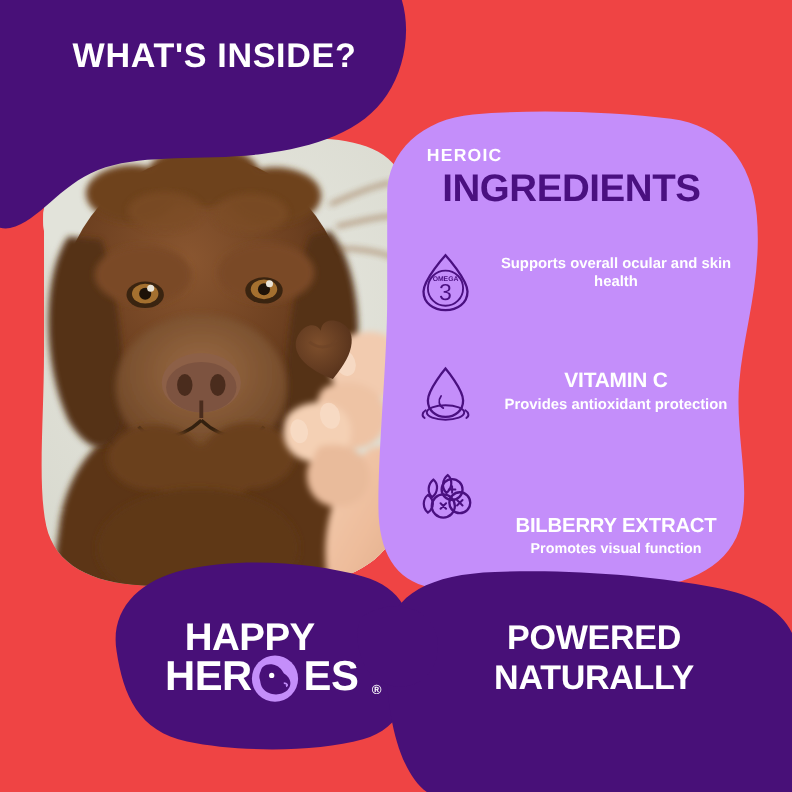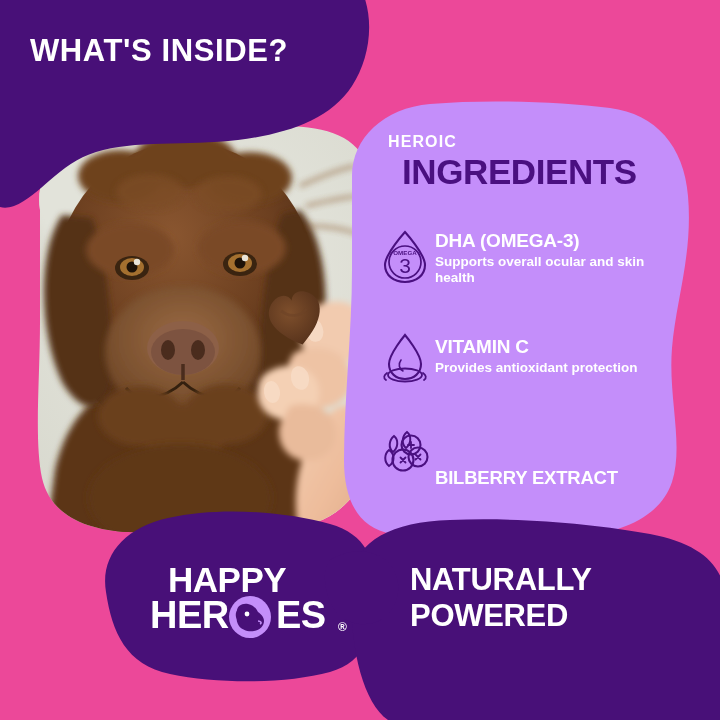--- a/index.html
+++ b/index.html
@@ -7,22 +7,23 @@
     padding: 0;
     background: #ffffff;
   }
   body {
     font-family: "Liberation Sans", sans-serif;
   }
   #stage {
     position: relative;
     width: 720px;
     height: 720px;
-    background: #ec4899;
+    background: #ef4444;
     overflow: hidden;
+    text-align: center;
   }
   .layer {
     position: absolute;
     top: 0; left: 0;
     width: 720px;
     height: 720px;
   }
   .txt { position: absolute; }
 
   
@@ -364,21 +365,20 @@
 
   <div class="ing-row" id="row-dha">
     <svg class="ing-icon" viewBox="0 0 50 56" xmlns="http://www.w3.org/2000/svg">
       <path d="M 25 4 C 25 4, 45 26, 45 37 C 45 47.5, 36 54, 25 54
                C 14 54, 5 47.5, 5 37 C 5 26, 25 4, 25 4 Z" fill="none" stroke="#4a1080" stroke-width="2.1"></path>
       <circle cx="25" cy="34" r="16" fill="none" stroke="#4a1080" stroke-width="1.7"></circle>
       <text x="25" y="27" text-anchor="middle" font-family="Liberation Sans, sans-serif" font-size="6.2" font-weight="bold" fill="#4a1080">OMEGA</text>
       <text x="25" y="45" text-anchor="middle" font-family="Liberation Sans, sans-serif" font-size="21" fill="#4a1080">3</text>
     </svg>
     <div class="ing-text">
-      <div class="ing-name">DHA (OMEGA-3)</div>
       <div class="ing-desc">Supports overall ocular and skin health</div>
     </div>
   </div>
 
   <div class="ing-row" id="row-vitc">
     <svg class="ing-icon" viewBox="0 0 50 56" xmlns="http://www.w3.org/2000/svg">
       <path d="M 25 5 C 25 5, 41 24, 41 34 C 41 43, 34 49, 25 49
                C 16 49, 9 43, 9 34 C 9 24, 25 5, 25 5 Z" fill="none" stroke="#4a1080" stroke-width="2.1"></path>
       <path d="M 21 30 C 18 34, 19 39, 23 41" fill="none" stroke="#4a1080" stroke-width="1.6" stroke-linecap="round"></path>
       <ellipse cx="25" cy="45" rx="17" ry="6.5" fill="none" stroke="#4a1080" stroke-width="1.8"></ellipse>
@@ -403,20 +403,21 @@
       <circle cx="23" cy="36" r="10.5" fill="none" stroke="#4a1080" stroke-width="2.1"></circle>
 
       <g stroke="#4a1080" stroke-width="1.8" stroke-linecap="round">
         <path d="M 31 18 L 31 24 M 28 21 L 34 21"></path>
         <path d="M 35.5 30.5 L 40.5 35.5 M 40.5 30.5 L 35.5 35.5"></path>
         <path d="M 20.5 33.5 L 25.5 38.5 M 25.5 33.5 L 20.5 38.5"></path>
       </g>
     </svg>
     <div class="ing-text">
       <div class="ing-name">BILBERRY EXTRACT</div>
+      <div class="ing-desc">Promotes visual function</div>
     </div>
   </div>
 
   <div id="logo-wrap">
     <div id="logo-happy">HAPPY</div>
     <div id="logo-heroes-wrap">
       <span class="logo-heroes-part" id="logo-her">HER</span>
       <svg id="logo-dog-o" viewBox="0 0 44 44" xmlns="http://www.w3.org/2000/svg">
         <circle cx="22" cy="22" r="21" fill="#c48efa"></circle>
         <path d="M 9 16 C 9 11, 14 8, 20 9
@@ -428,17 +429,17 @@
         <path d="M 10 14 C 7 17, 7 23, 10 25 C 13 22, 13 16, 10 14 Z" fill="#481078"></path>
         <circle cx="19" cy="19" r="2.4" fill="#ffffff"></circle>
         <path d="M 30 26 C 33 26, 34 28, 32 29" fill="none" stroke="#c48efa" stroke-width="1.6"></path>
       </svg>
       <span class="logo-heroes-part" id="logo-es">ES</span>
       <span id="logo-reg">®</span>
     </div>
   </div>
 
   <div id="tagline">
+    <div>POWERED</div>
     <div>NATURALLY</div>
-    <div>POWERED</div>
   </div>
 
 </div>
 
 </body></html>

